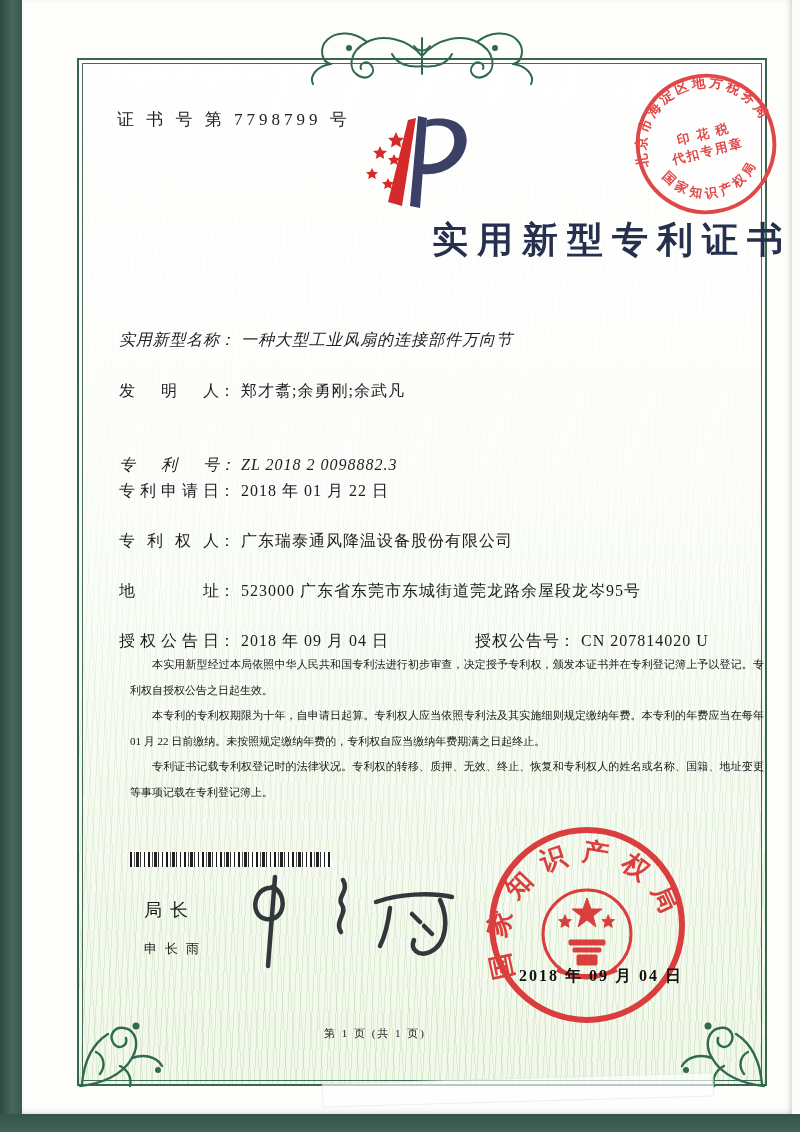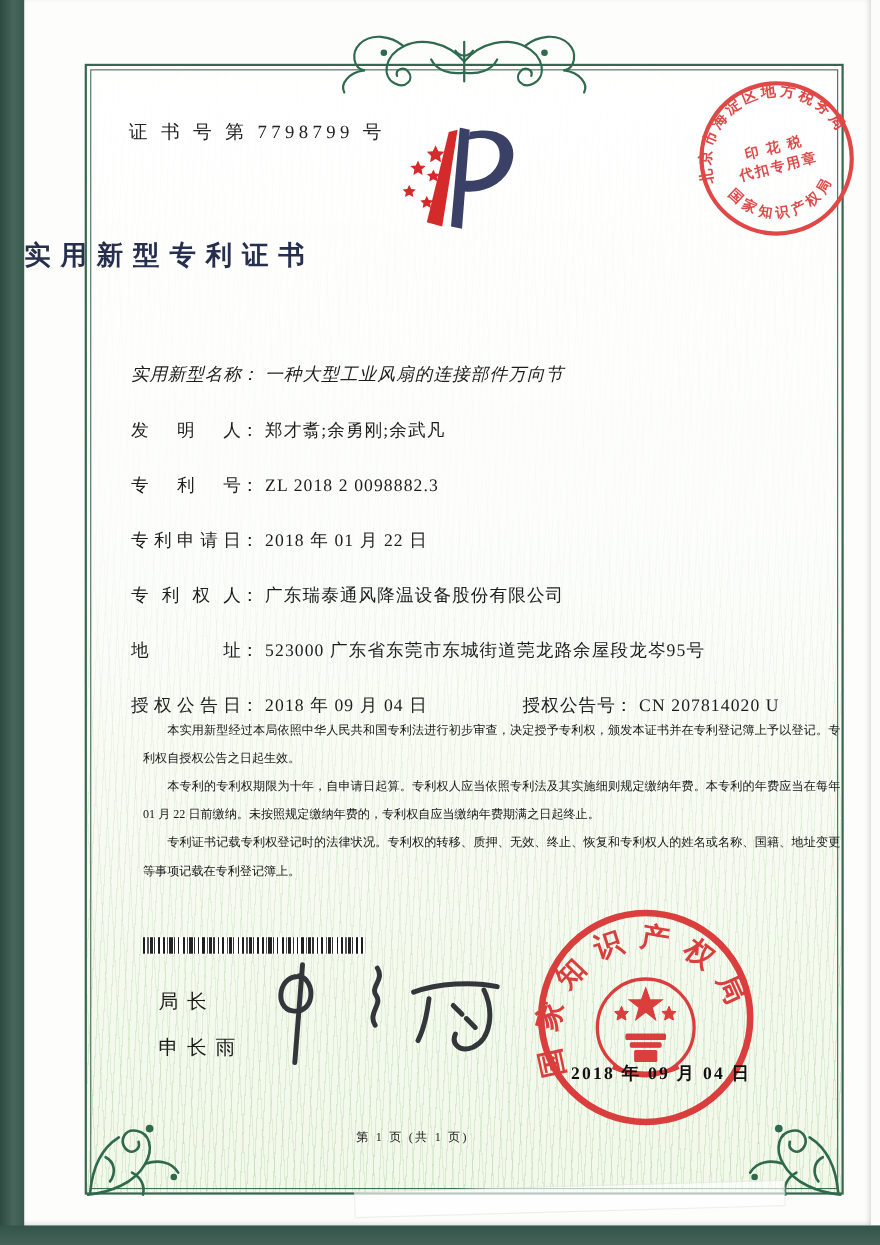--- a/index.html
+++ b/index.html
@@ -39,22 +39,22 @@
   }
   .frame::after {
     content:""; position:absolute; inset:3px;
     border:1px solid #3f6d57; pointer-events:none;
   }
   .abs { position:absolute; }
 
   .cert-no { left:95px; top:108px; font-size:17px; letter-spacing:4px; color:#222; }
 
   .title {
-    left:0; right:0; top:216px; text-align:left;
-    font-size:24px; font-weight:bold; letter-spacing:9px; color:#26304e;
+    left:0; right:0; top:216px; text-align:right;
+    font-size:36px; font-weight:bold; letter-spacing:9px; color:#26304e;
   }
 
   .field-row { left:97px; font-size:16px; white-space:nowrap; }
   .field-label {
     display:inline-block; width:100px;
     text-align:justify; text-align-last:justify;
     vertical-align:bottom;
   }
   .field-colon { display:inline-block; }
   .field-value { margin-left:6px; letter-spacing:1px; }
@@ -69,21 +69,21 @@
 
   .barcode {
     left:108px; top:852px; width:202px; height:15px;
     background:repeating-linear-gradient(90deg,
       #1c1c1c 0 2px, #fff 2px 4px, #555 4px 5px, #fff 5px 6px,
       #222 6px 9px, #fff 9px 10px, #333 10px 11px, #fff 11px 14px,
       #1c1c1c 14px 15px, #fff 15px 18px);
   }
 
   .sig-title { left:122px; top:898px; font-size:18px; letter-spacing:8px; color:#1c1c1c;font-family:Liberation Mono, monospace; }
-  .sig-name  { left:122px; top:940px; font-size:18px; letter-spacing:8px; color:#1c1c1c; }
+  .sig-name  { left:122px; top:940px; font-size:13px; letter-spacing:8px; color:#1c1c1c; }
   .sig-hand  { left:218px; top:872px; }
 
   .stamp-top { left:606px; top:66px; transform:rotate(-14deg); }
   .seal-bottom { left:462px; top:822px; }
   .seal-date {
     left:497px; top:966px; font-size:16px; color:#111;
     letter-spacing:2px; font-weight:bold; z-index:4;
   }
 
   .footer { left:0; right:64px; top:1026px; text-align:center; font-size:11px; color:#222; letter-spacing:2px; }
@@ -184,21 +184,21 @@
     <text class="stamp-center" x="80" y="74" text-anchor="middle">印 花 税</text>
     <text class="stamp-center" x="80" y="92" text-anchor="middle">代扣专用章</text>
   </svg>
 
   <div class="abs field-row" style="top:330px;font-style:italic;">
     <span class="field-label">实用新型名称</span><span class="field-colon">：</span><span class="field-value">一种大型工业风扇的连接部件万向节</span>
   </div>
   <div class="abs field-row" style="top:381px;">
     <span class="field-label">发明人</span><span class="field-colon">：</span><span class="field-value">郑才翥;余勇刚;余武凡</span>
   </div>
-  <div class="abs field-row" style="top:431px;">
+  <div class="abs field-row" style="top:455px;font-style:italic;">
     <span class="field-label">专利号</span><span class="field-colon">：</span><span class="field-value">ZL 2018 2 0098882.3</span>
   </div>
   <div class="abs field-row" style="top:481px;">
     <span class="field-label">专利申请日</span><span class="field-colon">：</span><span class="field-value">2018 年 01 月 22 日</span>
   </div>
   <div class="abs field-row" style="top:531px;">
     <span class="field-label">专利权人</span><span class="field-colon">：</span><span class="field-value">广东瑞泰通风降温设备股份有限公司</span>
   </div>
   <div class="abs field-row" style="top:581px;">
     <span class="field-label">地址</span><span class="field-colon">：</span><span class="field-value">523000 广东省东莞市东城街道莞龙路余屋段龙岑95号</span>

